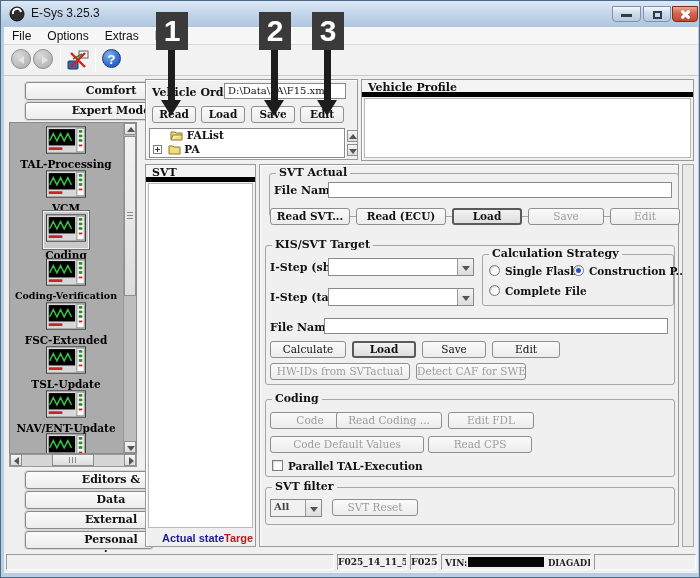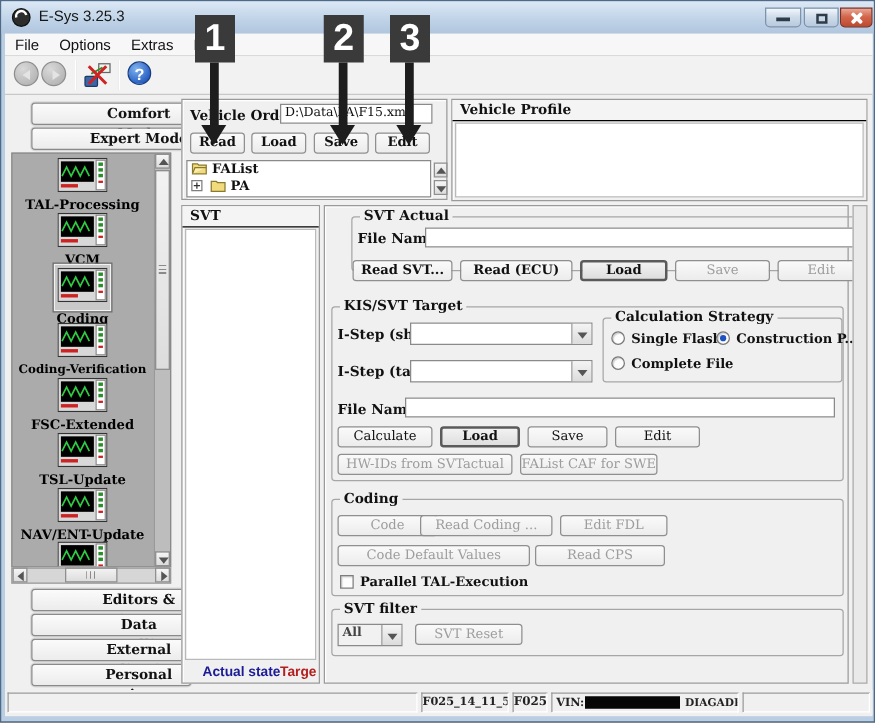--- a/index.html
+++ b/index.html
@@ -64,21 +64,21 @@
   .tool-label{font:bold 10.5px "DejaVu Serif",serif;color:#000;white-space:nowrap;}
   .tool-sel{display:inline-block;padding:2px;background:#c9c9c9;border:1px solid #f2f2f2;outline:1px solid #6e6e6e;}
   .vscroll{position:absolute;right:0;top:0;width:13px;height:100%;background:#bdbdbd;border-left:1px solid #999;}
   .hscroll{position:absolute;left:8px;top:453px;width:128px;height:13px;background:#d6d6d6;border:1px solid #999;}
   .sbtn{position:absolute;width:12px;height:12px;background:linear-gradient(#f6f6f6,#dcdcdc);border:1px solid #909090;}
   .sthumb{position:absolute;background:linear-gradient(#f2f2f2,#dddddd);border:1px solid #8f8f8f;}
   .grip{position:absolute;left:50%;top:50%;width:8px;height:6px;transform:translate(-50%,-50%);
         background:repeating-linear-gradient(90deg,#8a8a8a 0 1px,transparent 1px 3px);}
   
   .pane{position:absolute;background:#f0f0f0;border:1px solid #9a9a9a;box-shadow:inset 1px 1px 0 #fff;}
-  .pane-header{position:absolute;left:0;top:0;width:100%;height:17px;background:#f4f4f4;border-bottom:1px solid #000000;
+  .pane-header{position:absolute;left:0;top:0;width:100%;height:17px;background:#f4f4f4;border-bottom:5px solid #000000;
                font:bold 11px "DejaVu Serif",serif;line-height:16px;padding-left:6px;color:#111;}
   .pane-body{position:absolute;left:2px;top:18px;right:2px;bottom:2px;background:#fff;border:1px solid #b9b9b9;}
   .treebox{position:absolute;background:#fff;border:1px solid #8a8a8a;box-shadow:1px 1px 0 #fff;}
   .treerow{position:relative;height:14px;font:bold 10.5px "DejaVu Serif",serif;color:#111;white-space:nowrap;}
   .expander{display:inline-block;position:relative;width:9px;height:9px;border:1px solid #7e7e7e;background:#fff;vertical-align:-1px;margin-right:2px;}
   .expander::before{content:"";position:absolute;left:1px;top:3px;width:5px;height:1px;background:#333;}
   .expander::after{content:"";position:absolute;left:3px;top:1px;width:1px;height:5px;background:#333;}
   .legend-actual{position:absolute;left:16px;bottom:2px;font:bold 11px "Liberation Sans",sans-serif;color:#1b1b97;}
   .legend-target{position:absolute;left:78px;bottom:2px;font:bold 11px "Liberation Sans",sans-serif;color:#b42020;white-space:nowrap;}
   .rightstrip{position:absolute;left:681px;top:163px;width:12px;height:383px;background:#e9e9e9;border:1px solid #aaa;}
@@ -292,21 +292,21 @@
   <div class="modebtn" style="top:530px;">Personal view</div>
 
   <div class="pane" style="left:144px;top:78px;width:213px;height:81px;">
     <span class="label" style="left:6px;top:6px;">Vehicle Order</span>
     <div class="field" style="left:78px;top:3px;width:122px;">D:\Data\FA\F15.xml</div>
     <div class="btn" style="left:6px;top:26px;width:44px;">Read</div>
     <div class="btn" style="left:55px;top:26px;width:44px;">Load</div>
     <div class="btn" style="left:105px;top:26px;width:44px;">Save</div>
     <div class="btn" style="left:154px;top:26px;width:44px;">Edit</div>
     <div class="treebox" style="left:3px;top:48px;width:196px;height:30px;">
-      <div class="treerow" style="padding-left:3px;">
+      <div class="treerow" style="padding-left:20px;">
         <svg width="13" height="11" viewBox="0 0 13 11" style="vertical-align:-2px;">
             <path d="M1 2 L5 2 L6 3 L12 3 L12 10 L1 10 Z" fill="#f2db7d" stroke="#8a7a30"></path>
             <path d="M1 10 L3 5 L12 5" fill="#faeeb0" stroke="#8a7a30"></path>
           </svg>
         <span>FAList</span>
       </div>
       <div class="treerow" style="padding-left:3px;">
         <span class="expander"></span>
         <svg width="13" height="11" viewBox="0 0 13 11" style="vertical-align:-2px;">
             <path d="M1 2 L5 2 L6 3 L12 3 L12 10 L1 10 Z" fill="#f2db7d" stroke="#8a7a30"></path>
@@ -329,21 +329,21 @@
 
   <div class="pane" style="left:144px;top:163px;width:111px;height:383px;">
     <div class="pane-header">SVT</div>
     <div class="pane-body" style="bottom:18px;"></div>
     <span class="legend-actual">Actual state</span>
     <span class="legend-target">Targe</span>
   </div>
 
   <div class="pane" style="left:258px;top:163px;width:420px;height:383px;">
 
-    <div class="group" style="left:21px;top:8px;width:410px;height:44px;">
+    <div class="group" style="left:9px;top:8px;width:410px;height:44px;">
       <span class="gtitle">SVT Actual</span>
       <span class="label" style="left:4px;top:10px;">File Name:</span>
       <div class="field" style="left:58px;top:8px;width:344px;"></div>
       <div class="btn" style="left:0px;top:34px;width:80px;">Read SVT...</div>
       <div class="btn" style="left:86px;top:34px;width:90px;">Read (ECU)</div>
       <div class="btn default" style="left:182px;top:34px;width:70px;">Load</div>
       <div class="btn plain disabled" style="left:258px;top:34px;width:76px;">Save</div>
       <div class="btn plain disabled" style="left:340px;top:34px;width:70px;">Edit</div>
     </div>
 
@@ -372,21 +372,21 @@
         <span class="rlabel" style="left:22px;top:30px;">Complete File</span>
       </div>
 
       <span class="label" style="left:4px;top:75px;">File Name:</span>
       <div class="field" style="left:58px;top:72px;width:344px;"></div>
       <div class="btn plain" style="left:4px;top:95px;width:76px;">Calculate</div>
       <div class="btn default" style="left:86px;top:95px;width:64px;">Load</div>
       <div class="btn plain" style="left:156px;top:95px;width:64px;">Save</div>
       <div class="btn plain" style="left:226px;top:95px;width:68px;">Edit</div>
       <div class="btn plain disabled" style="left:4px;top:117px;width:140px;">HW-IDs from SVTactual</div>
-      <div class="btn plain disabled" style="left:150px;top:117px;width:110px;">FAList CAF for SWE</div>
+      <div class="btn plain disabled" style="left:150px;top:117px;width:110px;">Detect CAF for SWE</div>
     </div>
 
     <div class="group" style="left:5px;top:234px;width:410px;height:78px;">
       <span class="gtitle">Coding</span>
       <div class="btn plain disabled" style="left:4px;top:12px;width:80px;">Code</div>
       <div class="btn plain disabled" style="left:70px;top:12px;width:106px;">Read Coding ...</div>
       <div class="btn plain disabled" style="left:182px;top:12px;width:86px;">Edit FDL</div>
       <div class="btn plain disabled" style="left:4px;top:36px;width:154px;">Code Default Values</div>
       <div class="btn plain disabled" style="left:162px;top:36px;width:104px;">Read CPS</div>
       <div class="checkbox" style="left:6px;top:60px;"></div>

